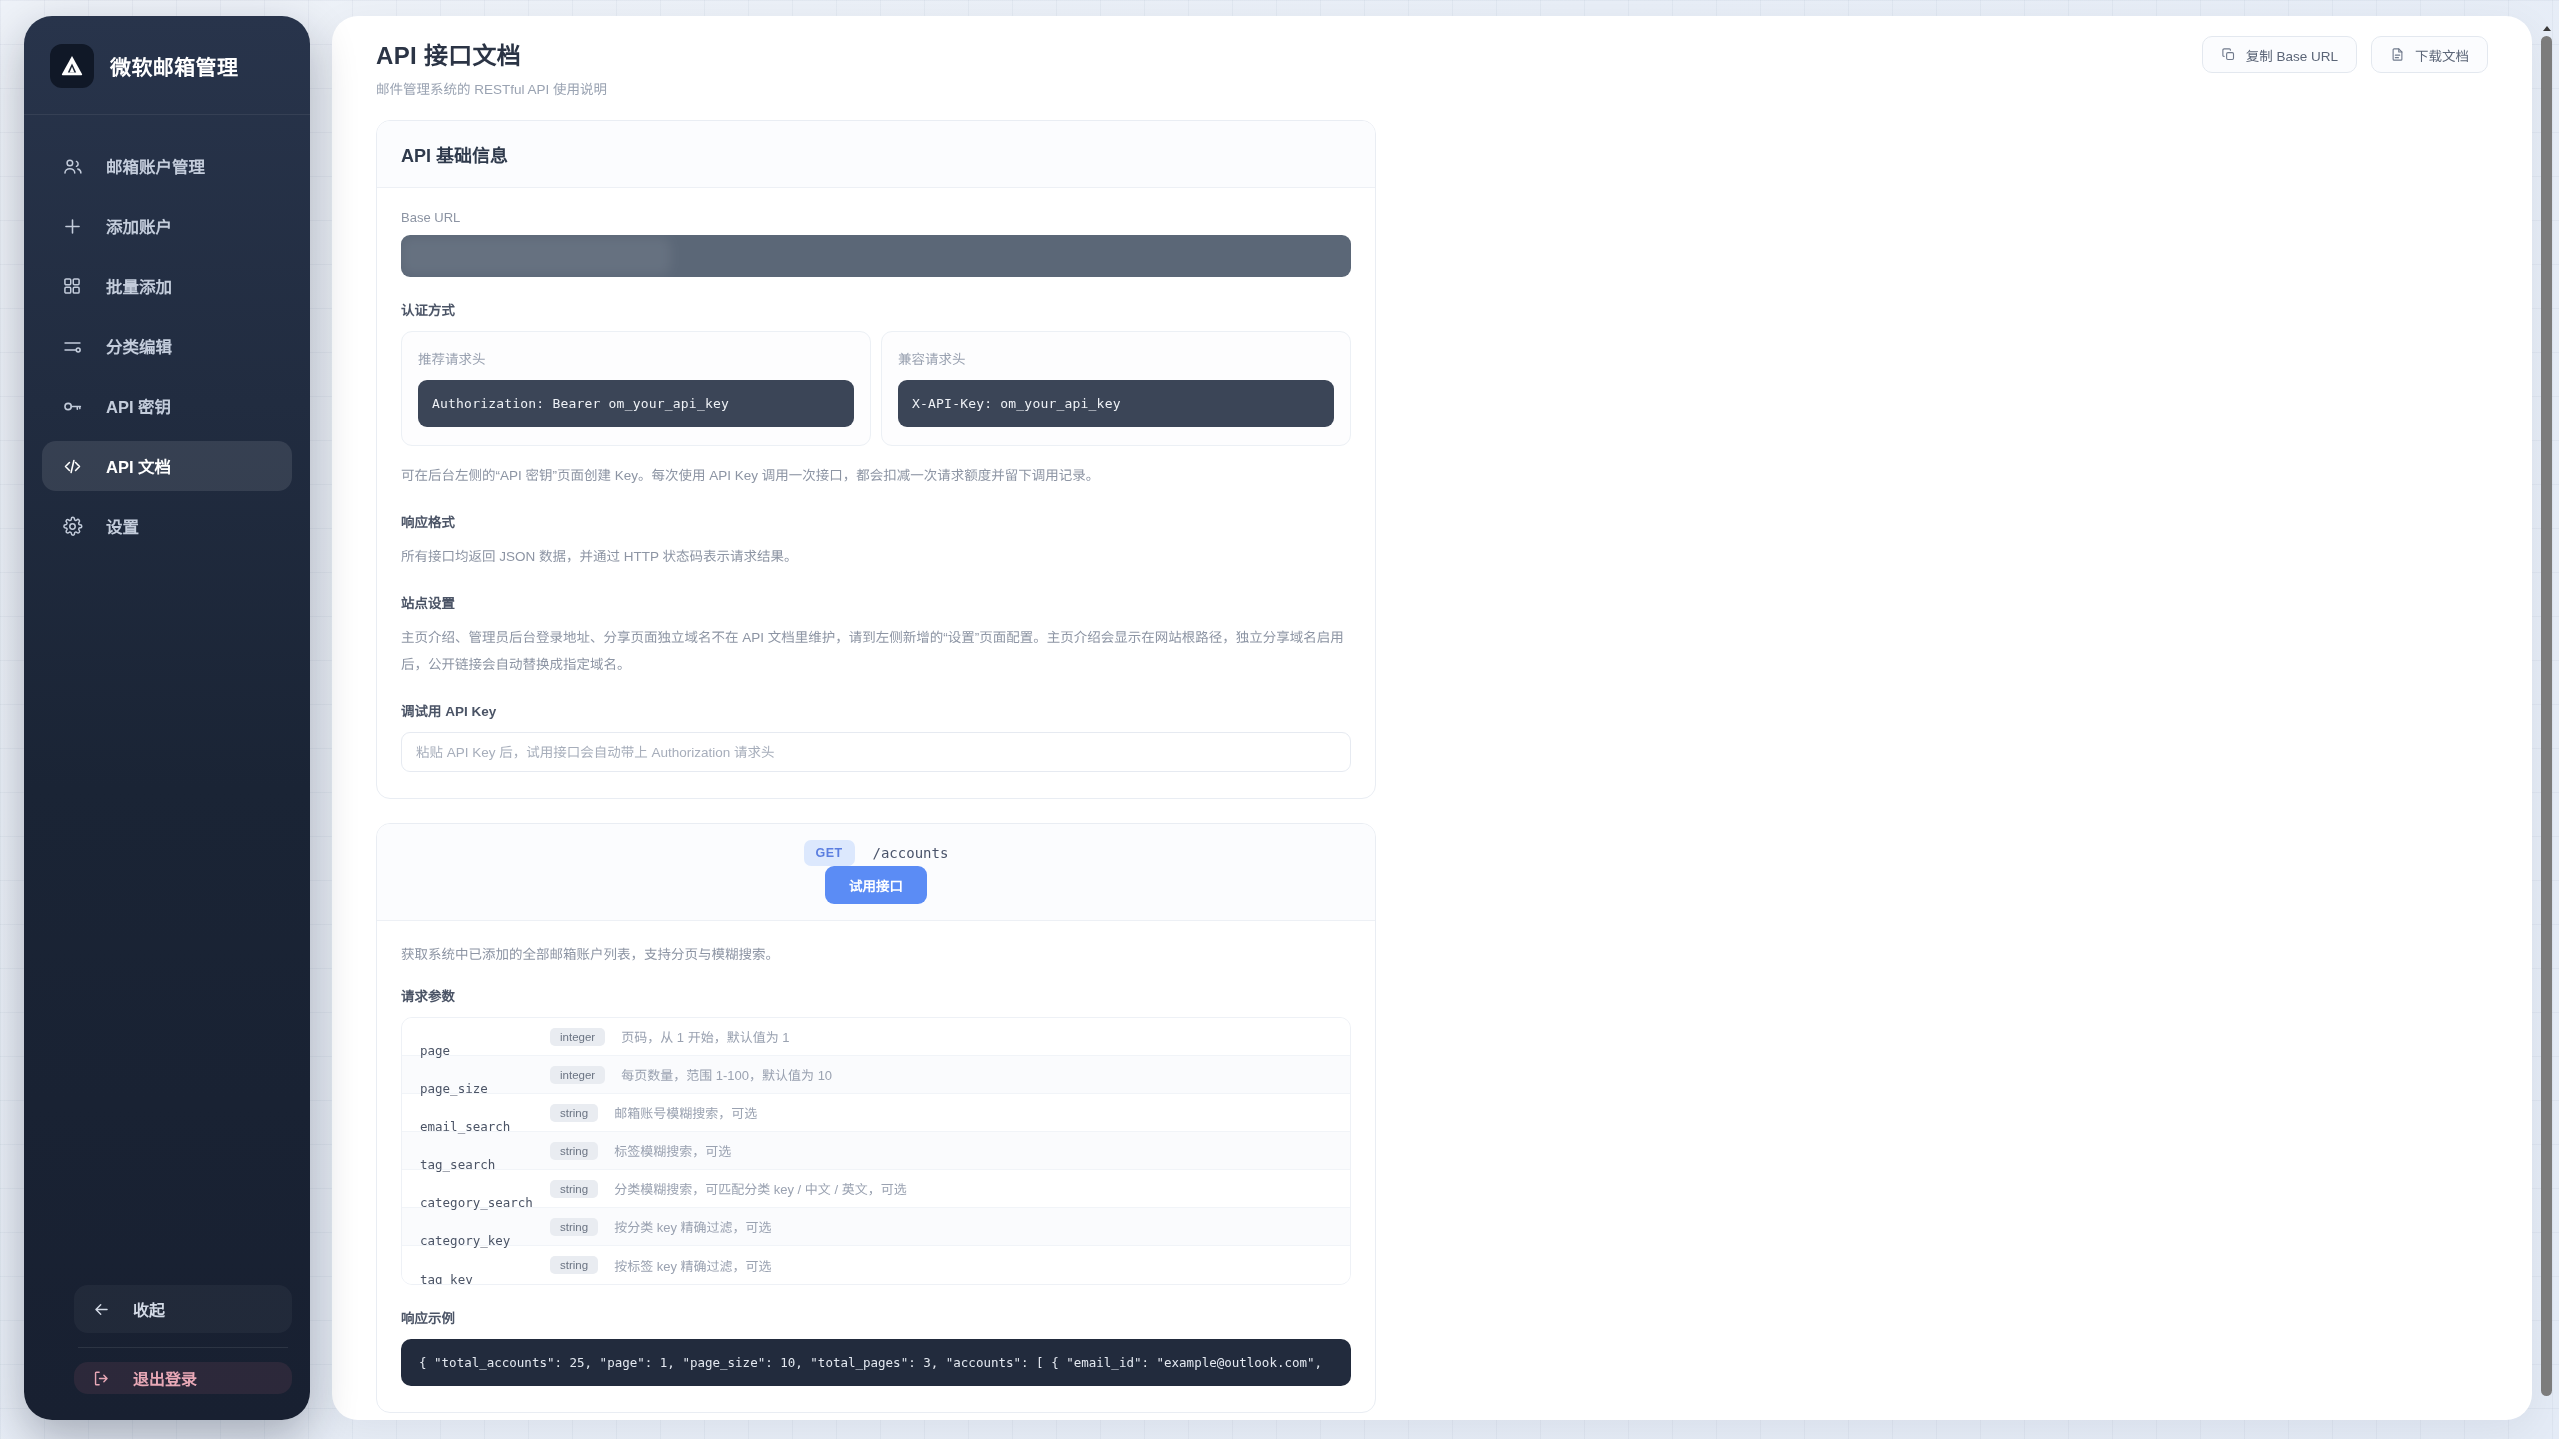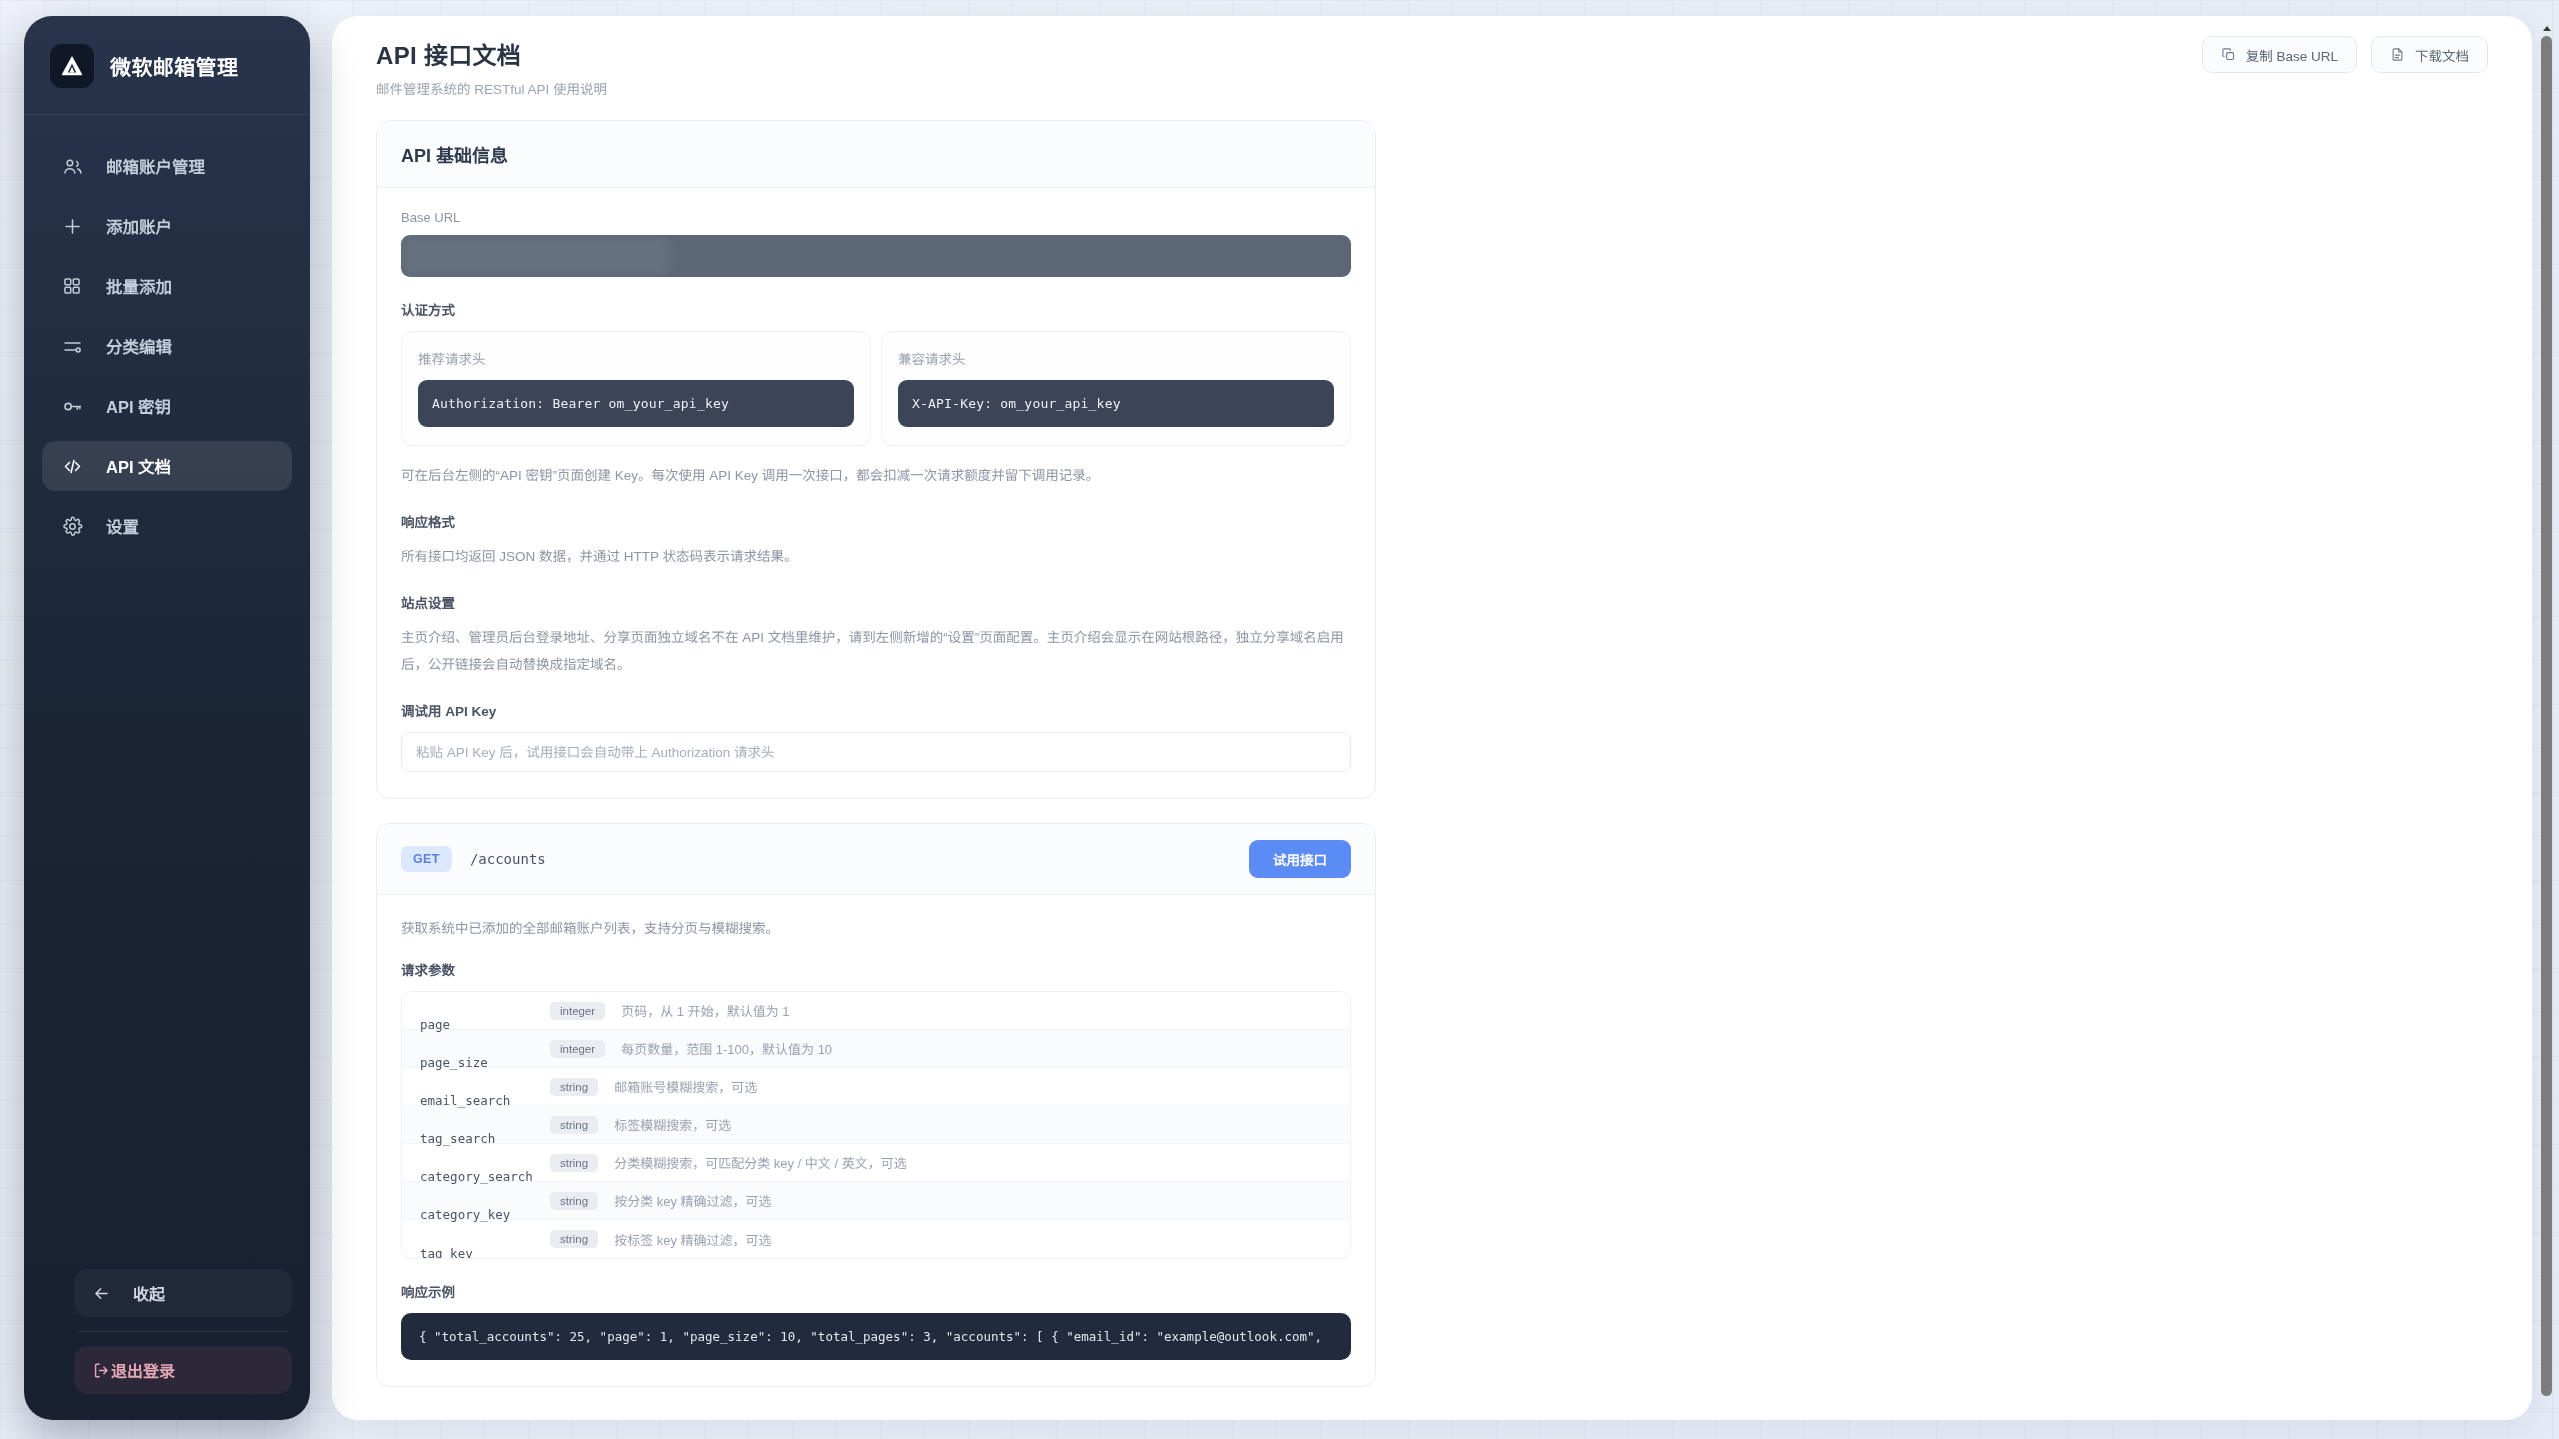--- a/index.html
+++ b/index.html
@@ -81,22 +81,22 @@
     border-radius: 14px;
     background: rgba(255,255,255,0.045);
     color: #d3dae6; font-size: 16px; font-weight: 600;
     cursor: pointer; white-space: nowrap;
   }
   .footer-divider {
     height: 1px; background: rgba(255,255,255,0.09);
     margin: 14px 4px;
   }
   .logout-btn {
-    display: flex; align-items: center; 
-    height: 48px; padding: 0 18px;
+    display: flex; align-items: center; gap: 22px;
+    height: 32px; padding: 0 18px;
     border-radius: 14px;
     background: rgba(225,120,140,0.10);
     color: #e8a8b6; font-size: 16px; font-weight: 600;
     cursor: pointer; white-space: nowrap;
   }
 
   
   .main {
     position: absolute;
     left: 332px; top: 16px;
@@ -199,20 +199,21 @@
     outline: none;
   }
   .text-input::placeholder { color: #a7aebb; }
 
   
   .ep-head {
     display: flex; align-items: center; justify-content: space-between;
     padding: 16px 24px;
     border-bottom: 1px solid #edf0f5;
     background: #fbfcfe;
+    flex-direction: column;
   }
   .ep-left { display: flex; align-items: center; gap: 18px; }
   .method-badge {
     background: #dce8fd; color: #5b7ee0;
     border-radius: 7px; padding: 6px 12px;
     font-size: 12.5px; font-weight: 700; letter-spacing: 0.4px;
   }
   .ep-path {
     font-family: "DejaVu Sans Mono", "Liberation Mono", monospace;
     font-size: 14px; color: #49536a;

